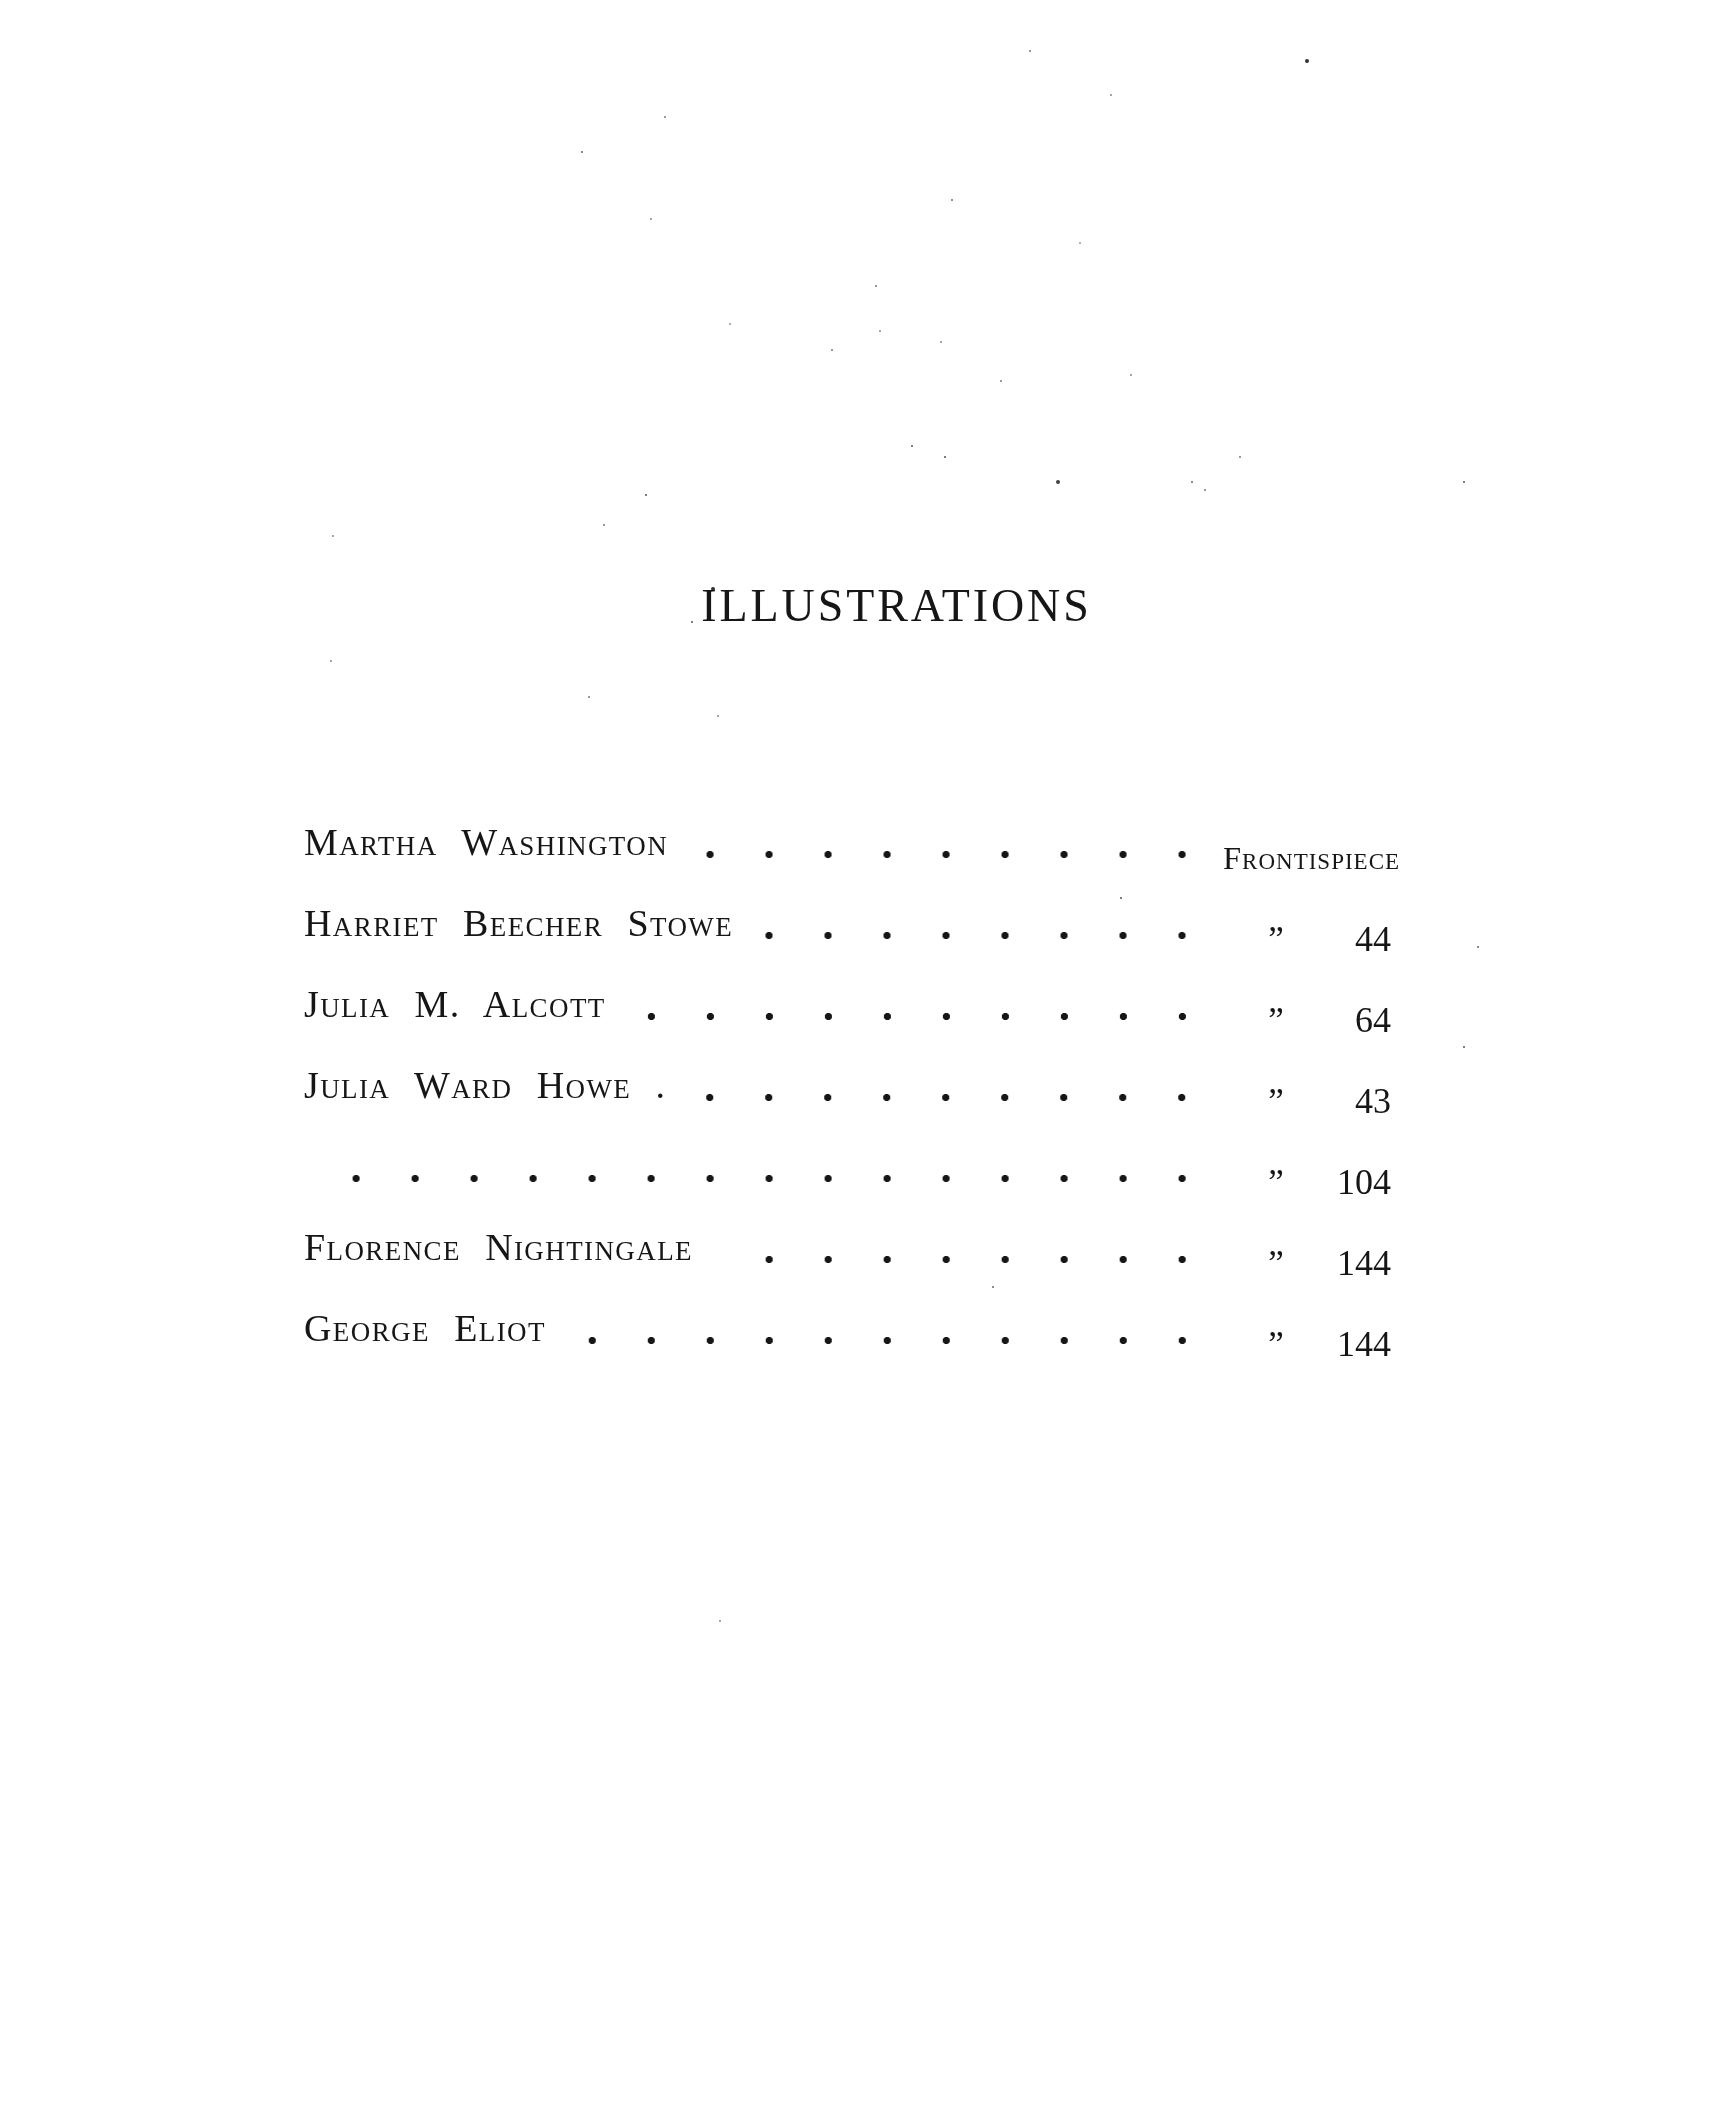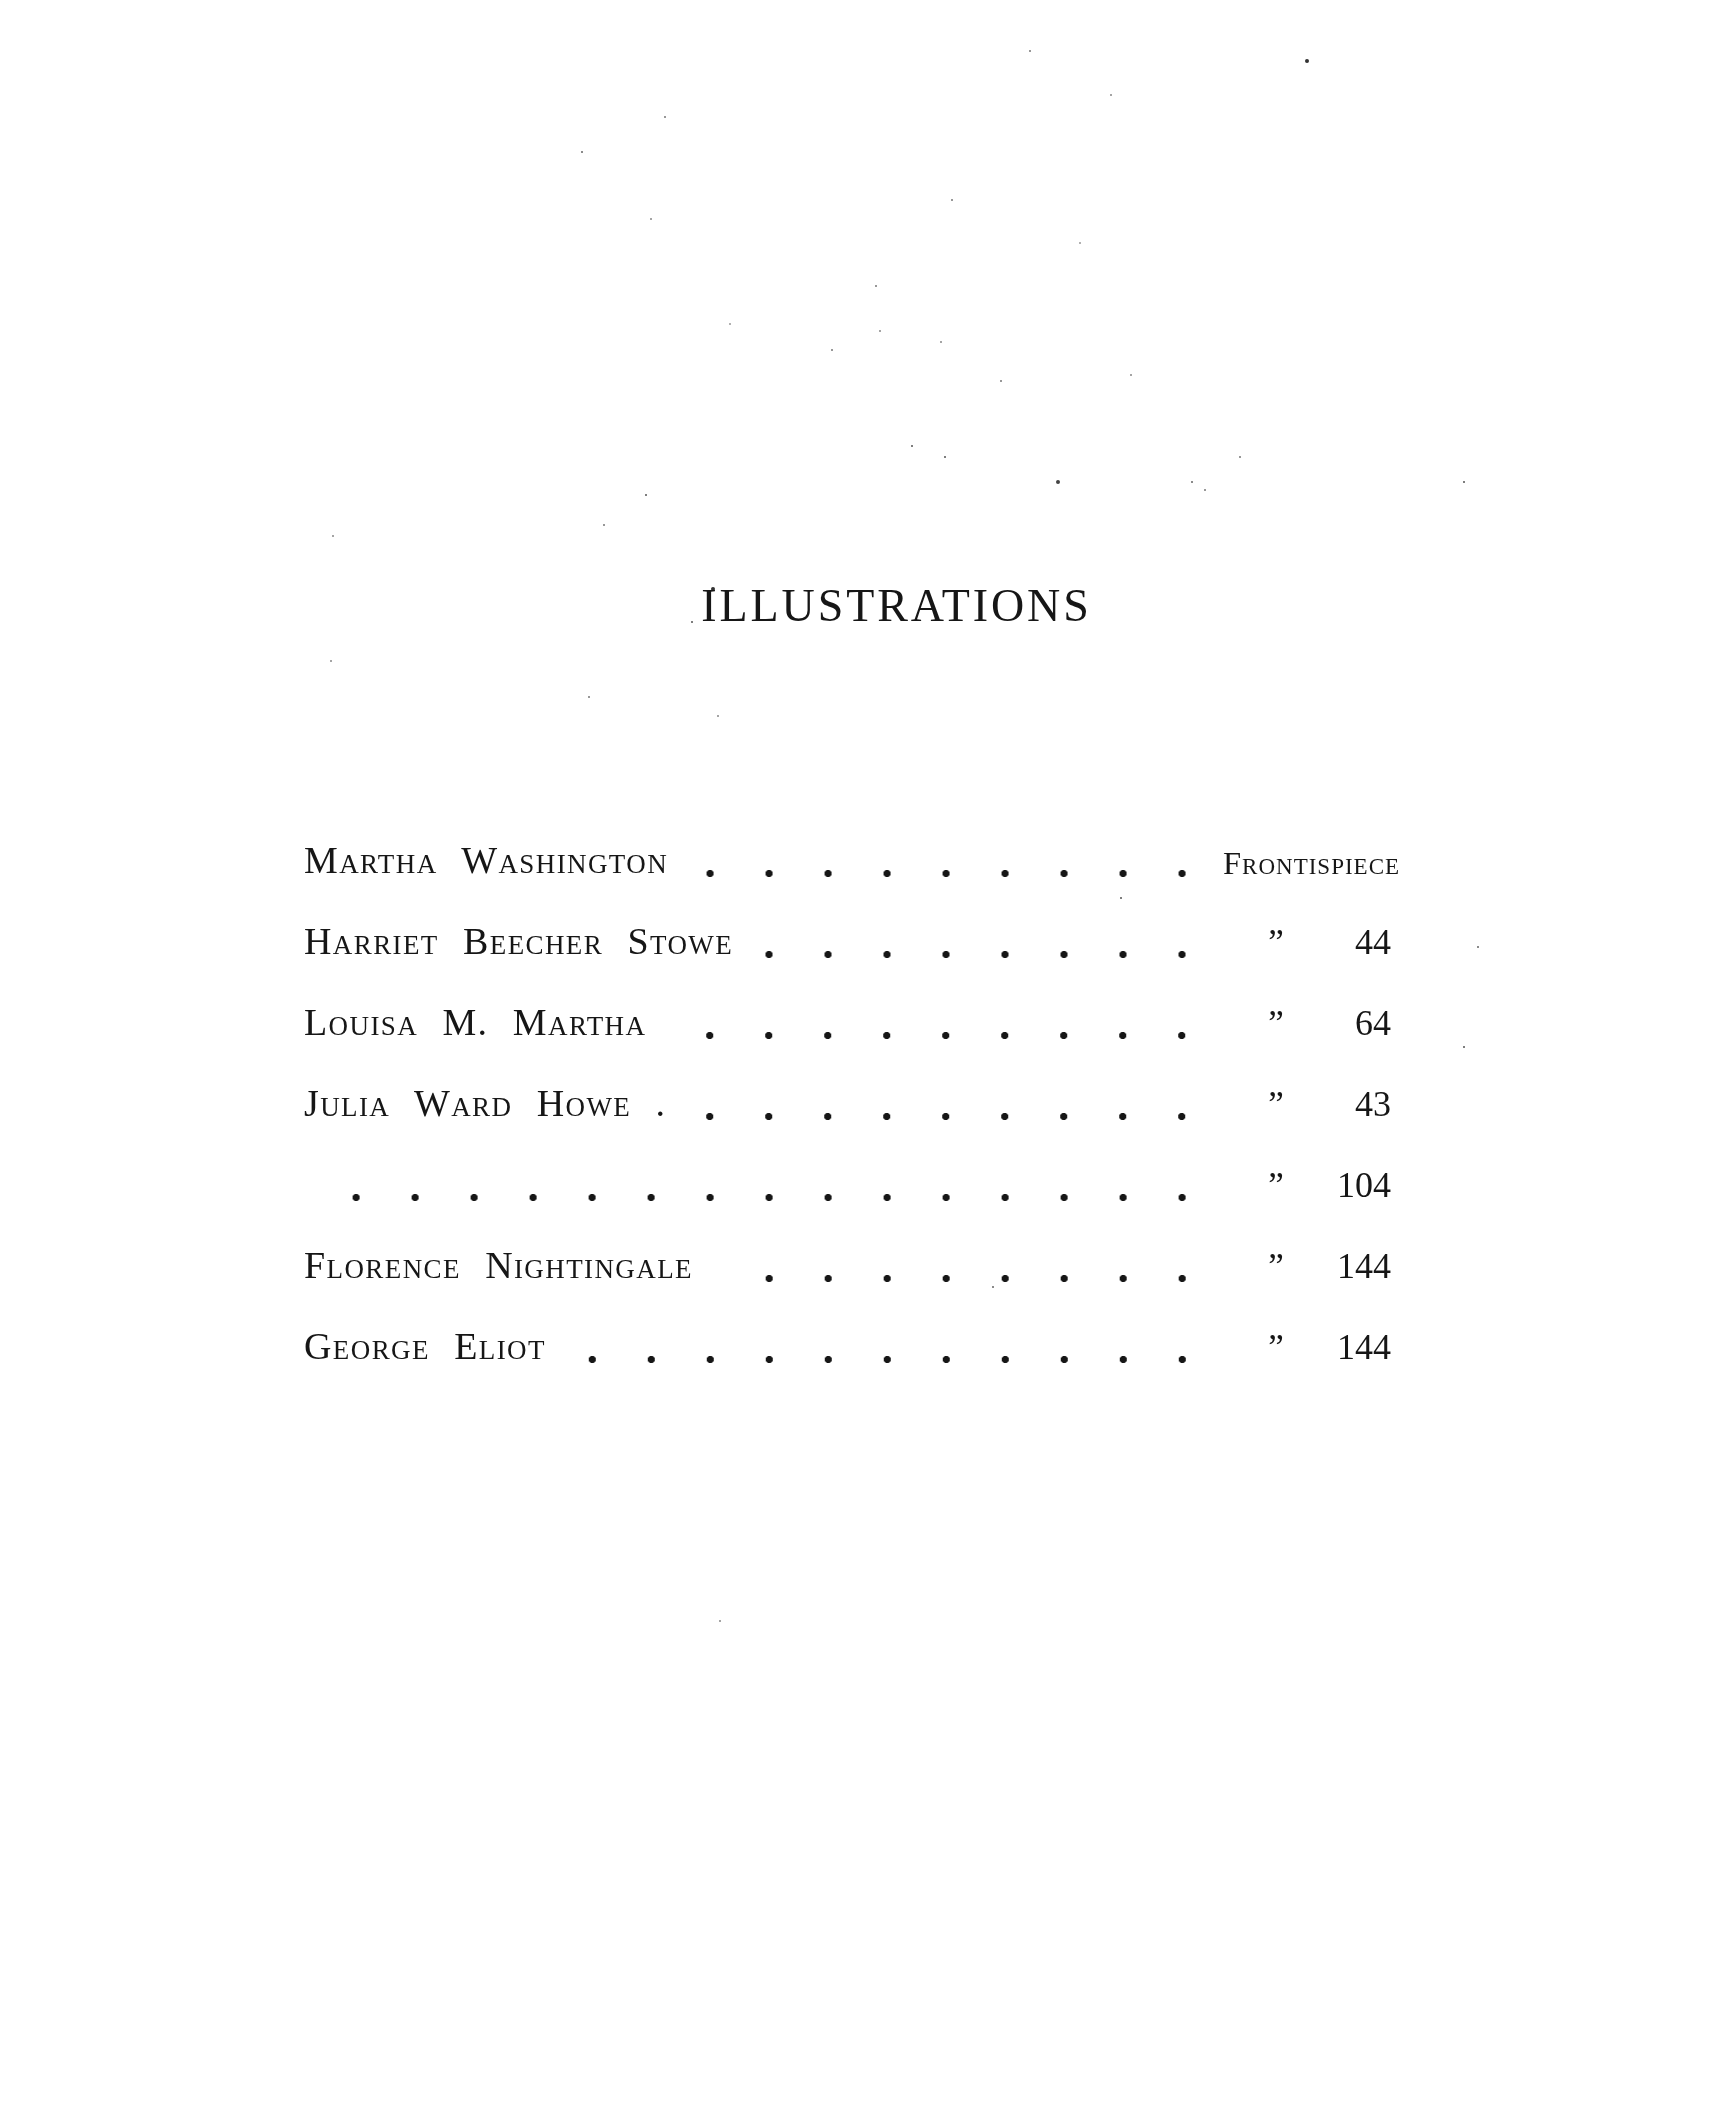--- a/index.html
+++ b/index.html
@@ -74,21 +74,21 @@
     transform: translateX(29px);
     line-height: 50px;
   }
   .illustration-list {
     margin-top: 170px;
     padding-left: 304px;
     padding-right: 344px;
   }
   .row {
     display: flex;
-    align-items: flex-end;
+    align-items: center;
     height: 81px;
   }
   .entry-name {
     font-variant: small-caps;
     font-size: 38px;
     letter-spacing: 1.4px;
     word-spacing: 13.4px;
     white-space: nowrap;
   }
   .leader {
@@ -150,21 +150,21 @@
   <div class="row">
     <span class="entry-name">Harriet Beecher Stowe</span>
     <span class="leader"></span>
     <span class="ref">
       <span class="ref-label">”</span>
       <span class="ref-number">44</span>
     </span>
   </div>
 
   <div class="row">
-    <span class="entry-name">Louisa M. Martha</span>
+    <span class="entry-name">Julia M. Alcott</span>
     <span class="leader"></span>
     <span class="ref">
       <span class="ref-label">”</span>
       <span class="ref-number">64</span>
     </span>
   </div>
 
   <div class="row">
     <span class="entry-name">Julia Ward Howe .</span>
     <span class="leader"></span>

